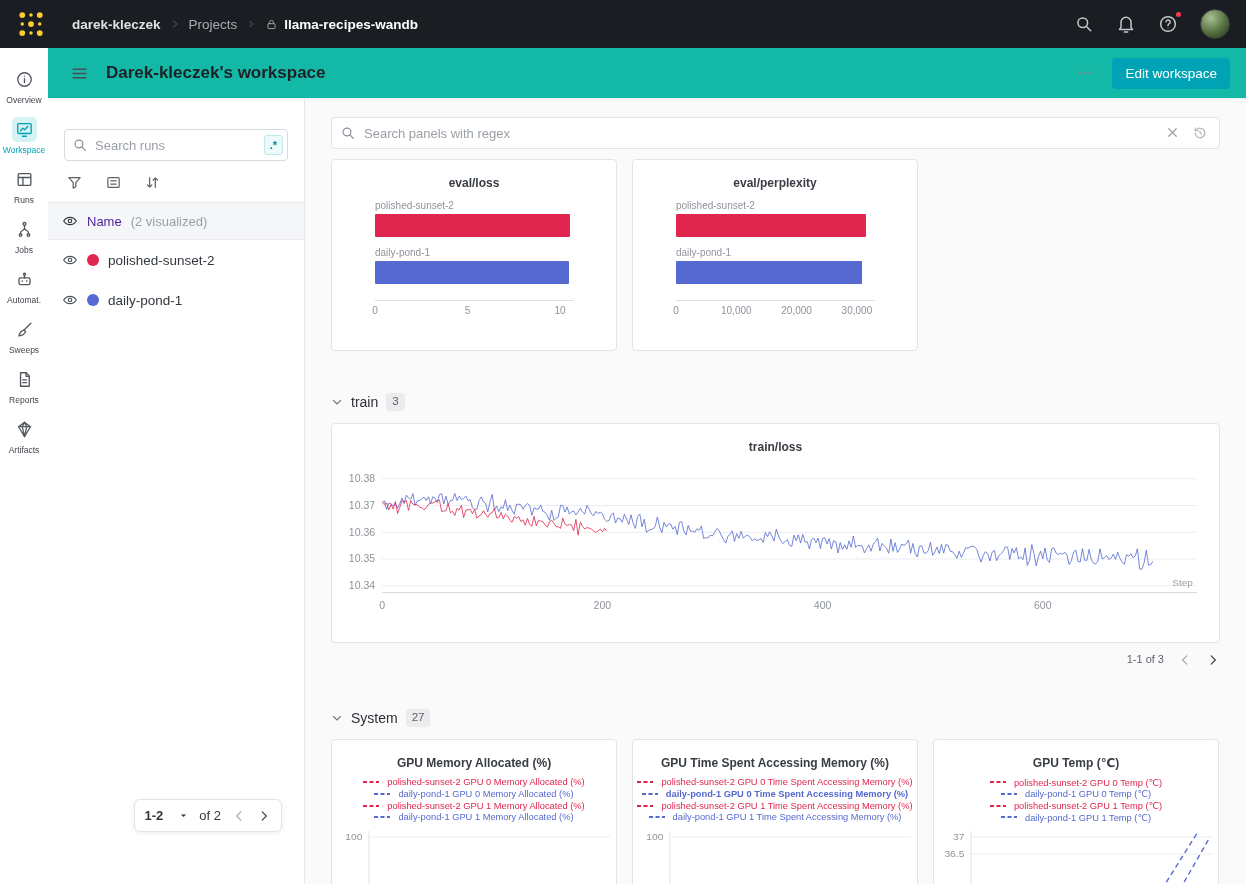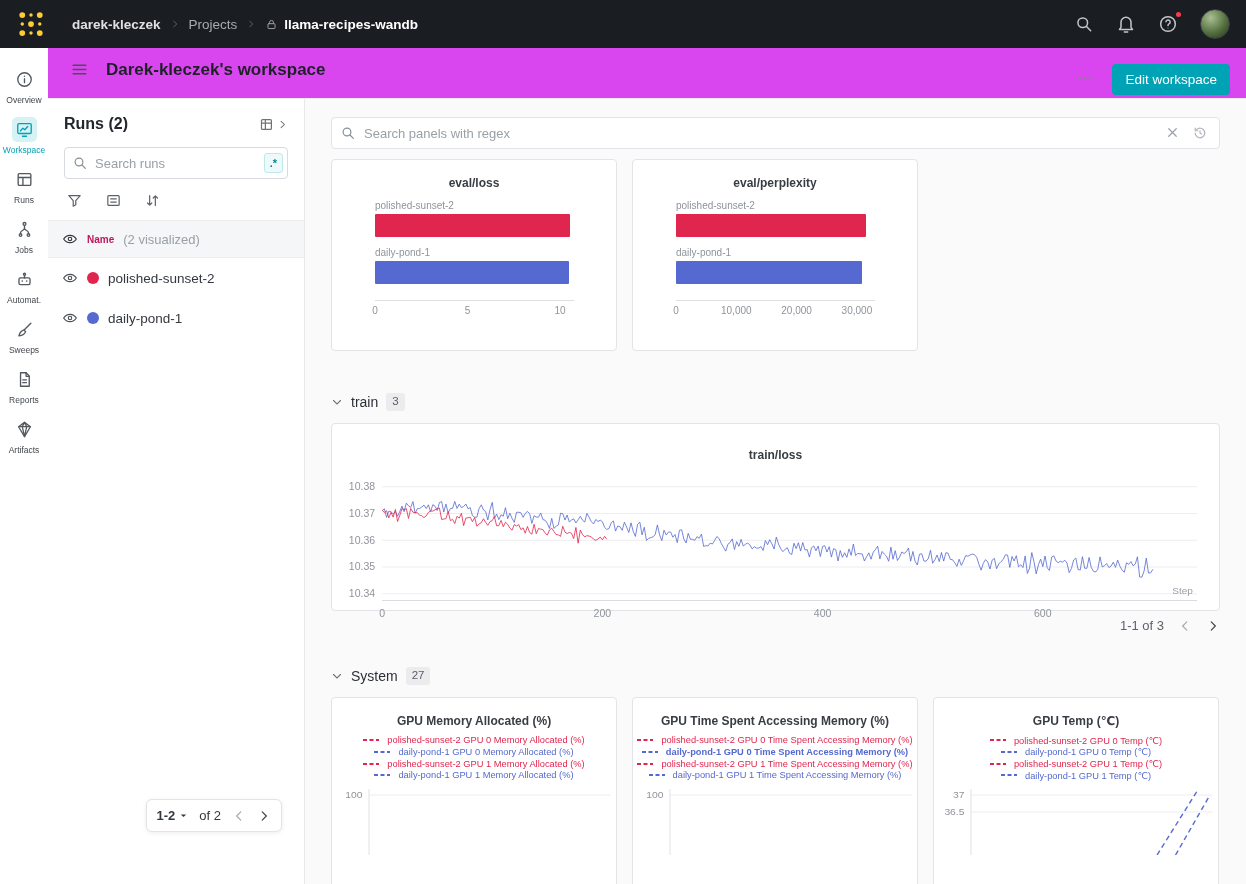--- a/index.html
+++ b/index.html
@@ -29,21 +29,21 @@
     padding-top:16px;gap:6px;flex:none}
   .nav-item{display:flex;flex-direction:column;align-items:center;gap:3px;width:48px;padding:3px 0;cursor:pointer}
   .nav-ic{width:25px;height:25px;display:flex;align-items:center;justify-content:center;
     border-radius:5px;color:#53585f}
   .nav-item .lbl{font-size:8.5px;color:#41464d;white-space:nowrap}
   .nav-item.active .nav-ic{background:#d7f2f5;color:var(--teal,#00a3b5)}
   .nav-item.active .lbl{color:var(--teal,#00a3b5)}
   .main-col{flex:1;display:flex;flex-direction:column;min-width:0}
 
   
-  .ws-header{height:50px;display:flex;padding:12px 16px 0 22px;background:#d946ef}
+  .ws-header{height:50px;display:flex;align-items:center;padding:0 16px 0 22px;background:#14b8a6}
   .hamburger{color:#4a4f55;cursor:pointer;display:flex}
   .ws-title{font-size:17px;font-weight:700;color:#1d2127;margin-left:17px}
   .ws-actions{margin-left:auto;display:flex;align-items:center;gap:18px}
   .meatball{color:#81868c;cursor:pointer;display:flex}
   .edit-btn{background:var(--teal,#00a3b5);color:#fff;font-size:13.5px;font-weight:400;border:none;
     border-radius:4px;padding:8px 13px;cursor:pointer;font-family:inherit}
 
   
   .content{flex:1;display:flex;min-height:0;border-top:1px solid #ededf0}
 
@@ -58,30 +58,30 @@
     padding:0 36px 0 30px;font-size:13px;color:#33373d;outline:none;font-family:inherit}
   .search-wrap input::placeholder{color:#9aa0a7}
   .search-ic{position:absolute;left:8px;top:8px;color:#8a9097;display:flex}
   .regex-chip{position:absolute;right:5px;top:6px;height:20px;padding:0 5px;background:#eef9fa;
     border:1px solid #bfe8ec;border-radius:3px;color:#00879b;font-size:11px;font-weight:700;
     display:flex;align-items:center;cursor:pointer}
   .tools-row{display:flex;align-items:center;gap:22px;padding:11px 18px;color:#5c6167}
   .tool-btn{display:flex;cursor:pointer}
   .cols-head{display:flex;align-items:center;gap:9px;background:#f5f6f7;border-top:1px solid #ececef;
     border-bottom:1px solid #ececef;height:38px;padding:0 14px}
-  .cols-head .name{font-size:10px;font-weight:700;color:#be185d}
+  .cols-head .name{font-size:13px;font-weight:400;color:#4c1d95}
   .cols-head .viz{font-size:13px;color:#9aa0a7}
   .run-row{display:flex;align-items:center;gap:9px;height:40px;padding:0 14px;cursor:pointer}
   .eye{color:#4b5056;display:flex}
   .run-dot{width:12px;height:12px;border-radius:50%;flex:none}
   .run-name{font-size:13.5px;color:#33383e}
   .runs-pager{position:absolute;right:22px;bottom:52px;display:flex;align-items:center;gap:11px;
     background:#fff;border:1px solid #e2e4e8;border-radius:6px;padding:8px 10px;
     box-shadow:0 1px 4px rgba(20,20,40,.08);font-size:13px;color:#33383e}
-  .pager-range{display:flex;align-items:center;gap:4px;cursor:pointer;font-weight:600}
+  .pager-range{display:flex;align-items:center;gap:16px;cursor:pointer;font-weight:600}
   .pg-btn{color:#a7acb2;display:flex;cursor:pointer}
   .pg-btn.on{color:#43484e}
 
   
   .panels-area{flex:1;background:#fafafb;padding:18px 26px 0;overflow:hidden;min-width:0}
   .panel-search{position:relative;height:20px}
   .panel-search input{width:100%;height:32px;border:1px solid #e2e3e8;border-radius:4px;background:#fff;
     padding:0 66px 0 32px;font-size:13px;color:#33373d;outline:none;font-family:inherit}
   .panel-search input::placeholder{color:#9aa0a7}
   .ps-ic{position:absolute;left:9px;top:8px;color:#8a9097;display:flex}
@@ -96,24 +96,24 @@
   .sec-count{background:#ececef;color:#5a5f66;font-size:11.5px;border-radius:3px;padding:2px 6px;line-height:1.2}
   .cards{display:flex;gap:15px}
   .panel-card{background:#fff;border:1px solid #e3e4e8;border-radius:4px;width:286px;cursor:pointer}
   .panel-title{text-align:center;font-size:12px;font-weight:700;color:#383d44;margin-top:16px}
   .eval-card{height:192px}
   .bar-plot{margin:8px 42px 0 43px;position:relative}
   .bar-label{font-size:10px;color:#8f949b;margin:10px 0 3px}
   .bar{height:23px;border-radius:1px}
   .bar-axis{margin-top:16px;border-top:1px solid #dddfe3;height:20px;position:relative}
   .bar-tick{position:absolute;top:4px;transform:translateX(-50%);font-size:10px;color:#8f949b}
-  .train-card{width:100%;height:188px;padding:8px 10px}
+  .train-card{width:100%;height:220px;padding:0 10px}
   .line-chart{width:100%;height:162px;margin-top:6px}
-  .train-pager{display:flex;justify-content:flex-end;align-items:center;gap:14px;
-    height:30px;font-size:13px;color:#5d626a}
+  .train-pager{display:flex;justify-content:flex-end;gap:14px;margin-top:10px;
+    height:30px;font-size:11px;color:#5d626a}
   .sys-card{height:300px;overflow:hidden}
   .legend{margin-top:7px}
   .legend-row{display:flex;align-items:center;justify-content:center;gap:8px;height:11.6px;
     overflow:hidden;white-space:nowrap;padding:0 4px}
   .legend-row svg{flex:none}
   .legend-label{font-size:9.3px;overflow:hidden}
   .mini-chart{width:100%;height:70px;margin-top:4px}
 </style>
 </head>
 <body>
@@ -282,32 +282,20 @@
               <circle cx="19" cy="12" r="1.7"></circle>
             </svg>
         </span>
         <button class="edit-btn">Edit workspace</button>
       </span>
     </header>
 
     <div class="content">
 
       <aside class="runs-panel">
-        <div class="runs-head">
-          <span class="runs-title">Runs (2)</span>
-          <span class="table-toggle">
-            <svg width="17" height="17" viewBox="0 0 24 24" fill="none" stroke="currentColor" stroke-width="1.7" stroke-linejoin="round">
-                <rect x="3.5" y="5" width="14" height="14" rx="1.5"></rect>
-                <path d="M3.5 10h14M9 5v14"></path>
-              </svg>
-            <svg width="11" height="11" viewBox="0 0 24 24" fill="none" stroke="currentColor" stroke-width="2.2" stroke-linecap="round">
-                <path d="M9 5l7 7-7 7"></path>
-              </svg>
-          </span>
-        </div>
         <div class="search-wrap">
           <span class="search-ic">
             <svg width="16" height="16" viewBox="0 0 24 24" fill="none" stroke="currentColor" stroke-width="1.8" stroke-linecap="round">
                 <circle cx="10.5" cy="10.5" r="5.8"></circle>
                 <path d="M15 15l5 5"></path>
               </svg>
           </span>
           <input placeholder="Search runs" style="">
           <span class="regex-chip">.*</span>
         </div>

